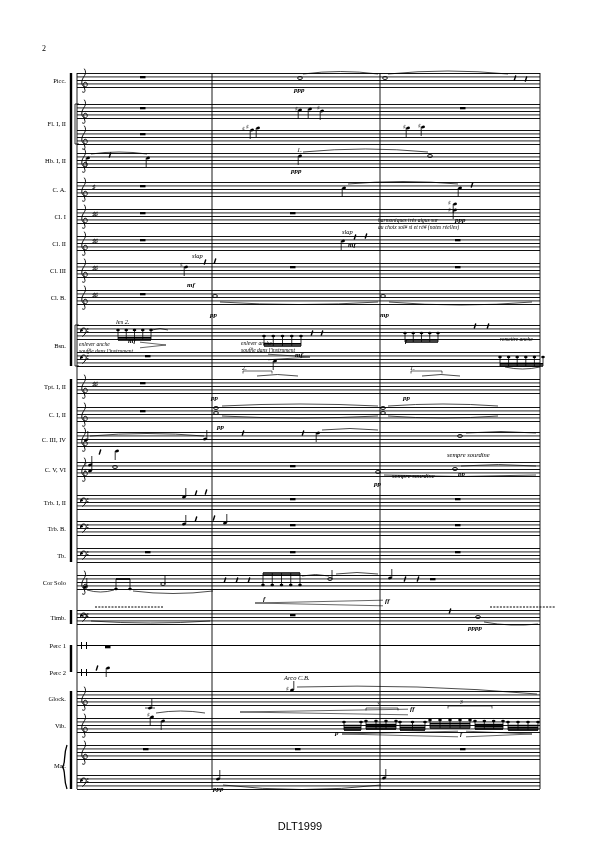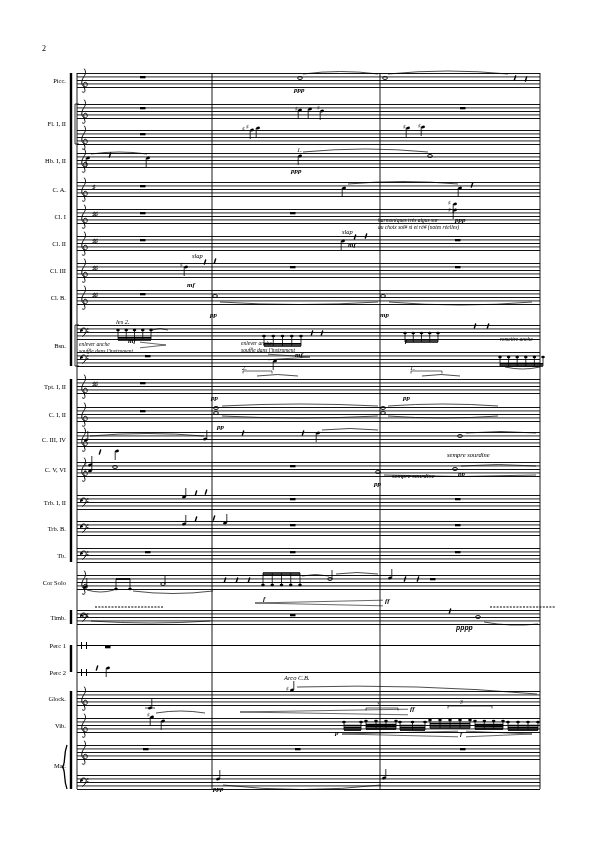--- a/index.html
+++ b/index.html
@@ -199,29 +199,30 @@
       <div class="ann expr" style="left: 410px; top: 364px;">1.</div>
       <div class="ann dyn" style="left: 211px; top: 394px;">pp</div>
       <div class="ann dyn" style="left: 403px; top: 394px;">pp</div>
       <div class="ann dyn" style="left: 217px; top: 423px;">pp</div>
       <div class="ann expr" style="left: 447px; top: 451px;">sempre sourdine</div>
       <div class="ann dyn" style="left: 458px; top: 470px;">pp</div>
       <div class="ann expr" style="left: 392px; top: 472px;">sempre sourdine</div>
       <div class="ann dyn" style="left: 374px; top: 480px;">pp</div>
       <div class="ann dyn" style="left: 263px; top: 595px;">f</div>
       <div class="ann dyn" style="left: 385px; top: 597px;">ff</div>
-      <div class="ann dyn" style="left: 456px; top: 624px; font-family: Liberation Mono, monospace;">pppp</div>
+      <div class="ann dyn" style="left: 468px; top: 624px;">pppp</div>
       <div class="ann expr" style="left: 284px; top: 674px;">Arco C.B.</div>
       <div class="ann dyn" style="left: 410px; top: 705px;">ff</div>
       <div class="ann dyn" style="left: 335px; top: 729px;">p</div>
       <div class="ann dyn" style="left: 460px; top: 730px;">f</div>
       <div class="ann sm" style="left: 377px; top: 701px;">3</div>
       <div class="ann sm" style="left: 460px; top: 699px;">3</div>
       <div class="ann dyn" style="left: 213px; top: 785px;">ppp</div>
     </div>
+  <div id="footer">DLT1999</div>
 <svg width="600" height="849" class="overlay">
       <line x1="77" y1="73" x2="77" y2="789" stroke="#000" stroke-width="0.9"></line>
       <line x1="212" y1="73" x2="212" y2="789" stroke="#000" stroke-width="0.9"></line>
       <line x1="380" y1="73" x2="380" y2="789" stroke="#000" stroke-width="0.9"></line>
       <line x1="540" y1="73" x2="540" y2="789" stroke="#000" stroke-width="0.9"></line>
       <rect x="69.8" y="73" width="2.4" height="293" fill="#000"></rect>
       <rect x="69.8" y="379" width="2.4" height="183" fill="#000"></rect>
       <rect x="69.8" y="610" width="2.4" height="14" fill="#000"></rect>
       <rect x="69.8" y="645" width="2.4" height="27" fill="#000"></rect>
       <rect x="69.8" y="691" width="2.4" height="98" fill="#000"></rect>

